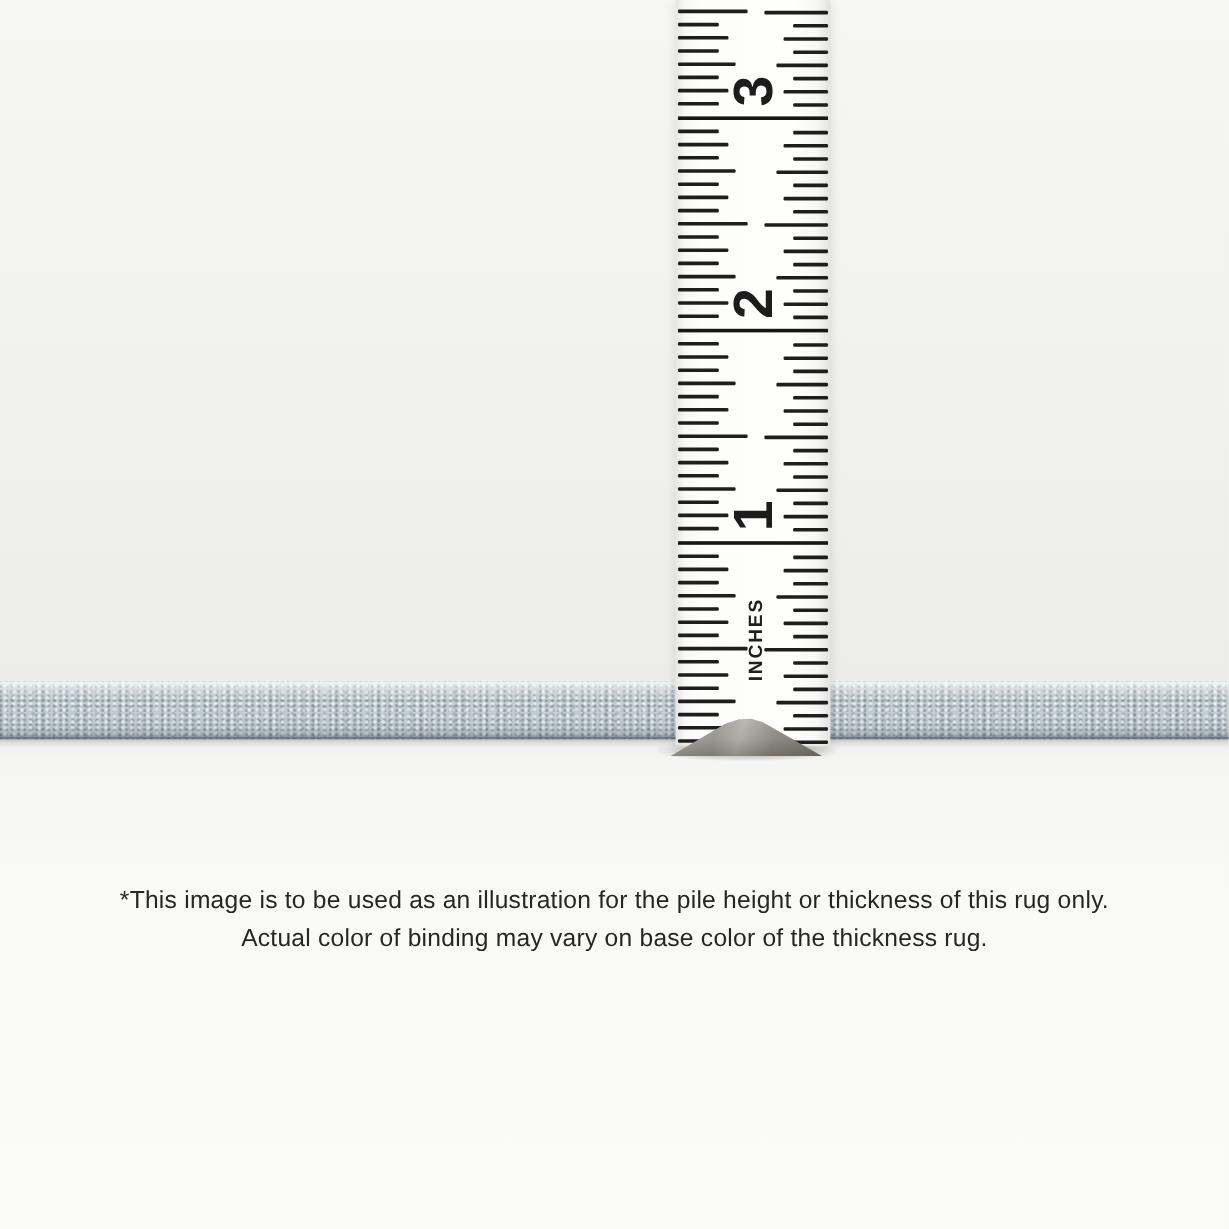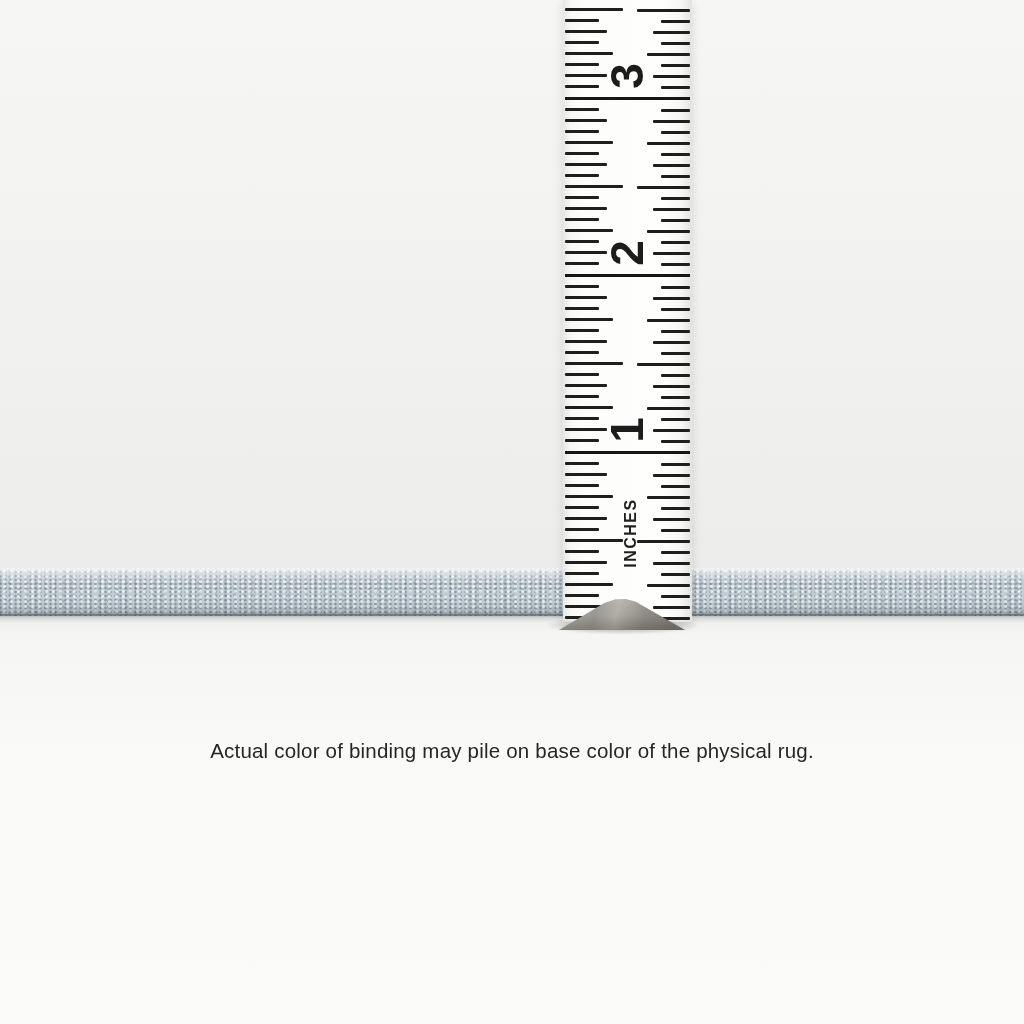--- a/index.html
+++ b/index.html
@@ -211,15 +211,16 @@
       <div class="tick left" style="top: 19.0625px; width: 34px;"></div>
       <div class="tick right" style="top: 20.0625px; width: 29px;"></div>
       <div class="tick left" style="top: 8px; width: 58px;"></div>
       <div class="tick right" style="top: 9px; width: 53px;"></div>
     </div>
 
   <div class="tip-shadow"></div>
   <div class="metal-tip"></div>
 
   <div class="disclaimer">
-    <div>Actual color of binding may pile on base color of the physical rug.</div>
+    <div>*This image is to be used as an illustration for the pile height or thickness of this rug only.</div>
+    <div>Actual color of binding may vary on base color of the thickness rug.</div>
   </div>
 </div>
 
 </body></html>

